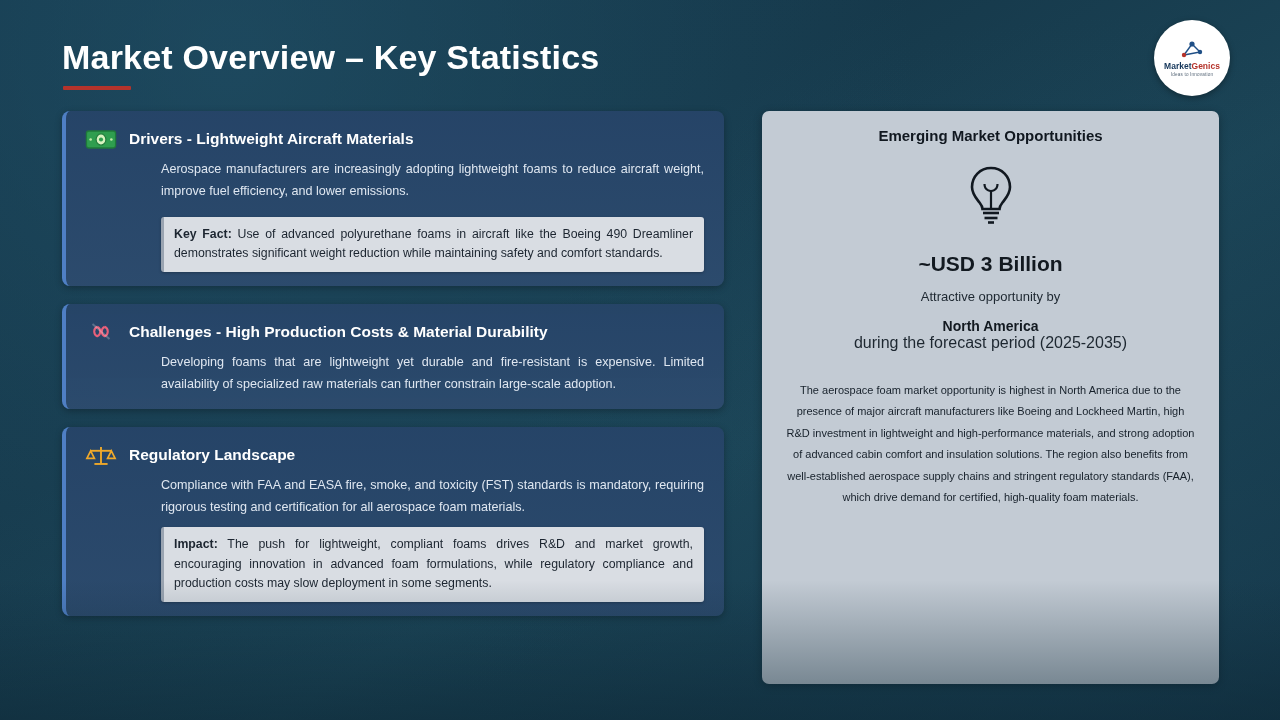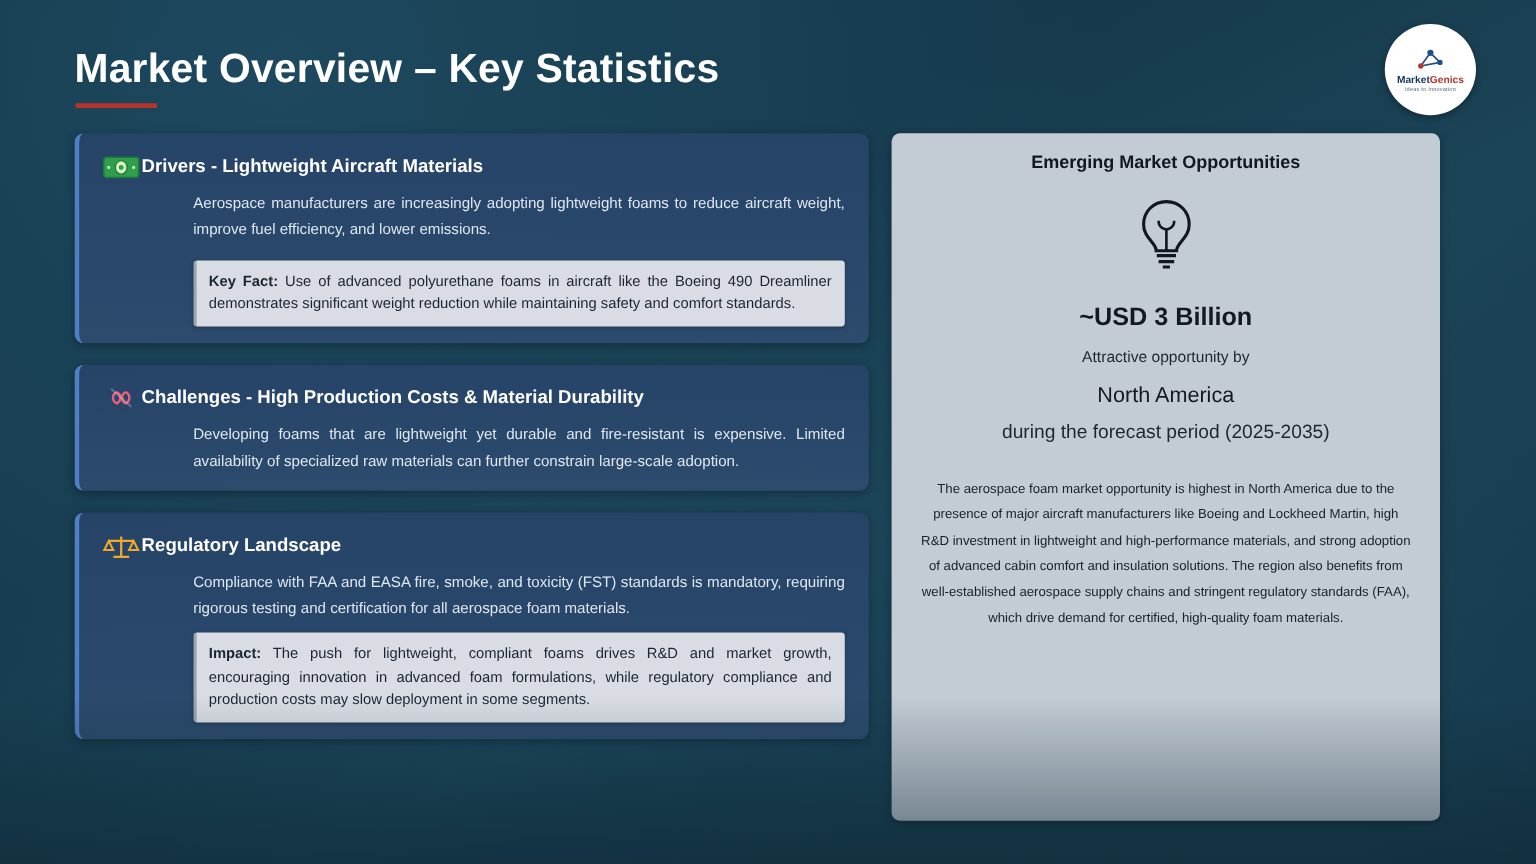--- a/index.html
+++ b/index.html
@@ -99,20 +99,21 @@
     border-radius: 8px;
     border-left: 4px solid #4f7fc4;
     box-shadow: 0 2px 7px rgba(0,0,0,0.28);
     padding: 14px 20px 14px 18px;
     margin-bottom: 18px;
     box-sizing: border-box;
   }
   .card-head {
     display: flex;
     align-items: center;
+    gap: 11px;
     margin-bottom: 6px;
   }
   .card-icon {
     width: 34px;
     height: 28px;
     flex: 0 0 34px;
     display: flex;
     align-items: center;
     justify-content: center;
   }
@@ -140,21 +141,21 @@
     color: #1c2530;
     text-align: justify;
     box-shadow: 0 1px 3px rgba(0,0,0,0.25);
   }
   .callout b { font-weight: bold; }
   .callout.tight { margin-top: 8px; }
 
   
   .right-panel {
     position: absolute;
-    left: 743px;
+    left: 762px;
     top: 111px;
     width: 457px;
     height: 573px;
     background: #c3cbd4;
     border-radius: 7px;
     box-shadow: 0 2px 8px rgba(0,0,0,0.3);
     padding: 16px 24px;
     box-sizing: border-box;
     text-align: center;
   }
@@ -174,24 +175,23 @@
     font-weight: bold;
     color: #121920;
     margin-bottom: 13px;
   }
   .panel-sub {
     font-size: 13px;
     color: #1d2730;
     margin-bottom: 14px;
   }
   .panel-region {
-    font-size: 18px;
-    font-weight: normal;
+    font-size: 14px;
+    font-weight: bold;
     color: #121920;
-    margin-bottom: 12px;
   }
   .panel-period {
     font-size: 16px;
     color: #1d2730;
     margin-bottom: 28px;
   }
   .panel-para {
     font-size: 11px;
     line-height: 1.95;
     color: #17212b;

